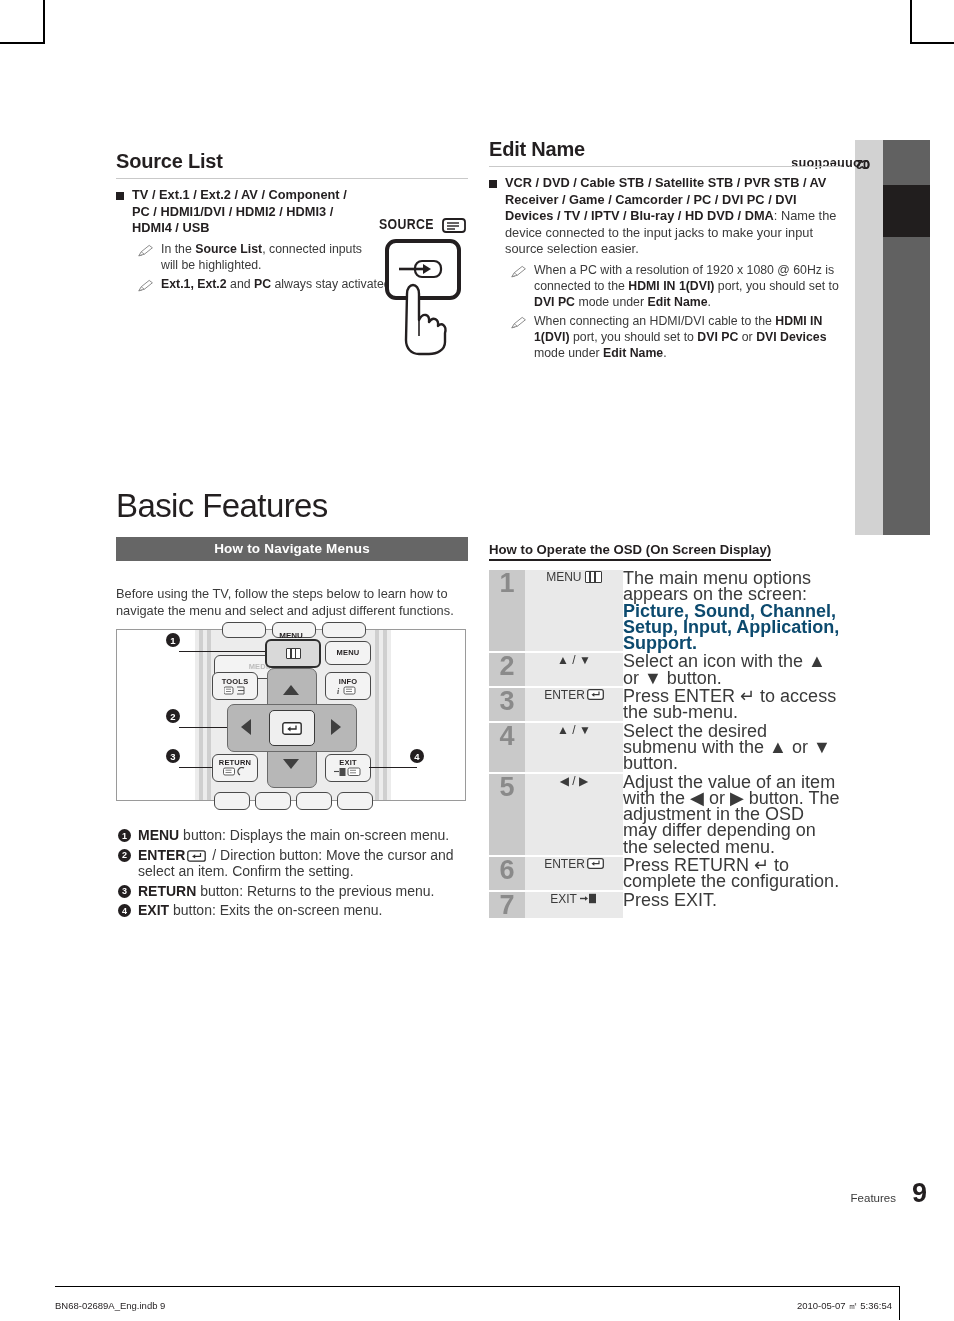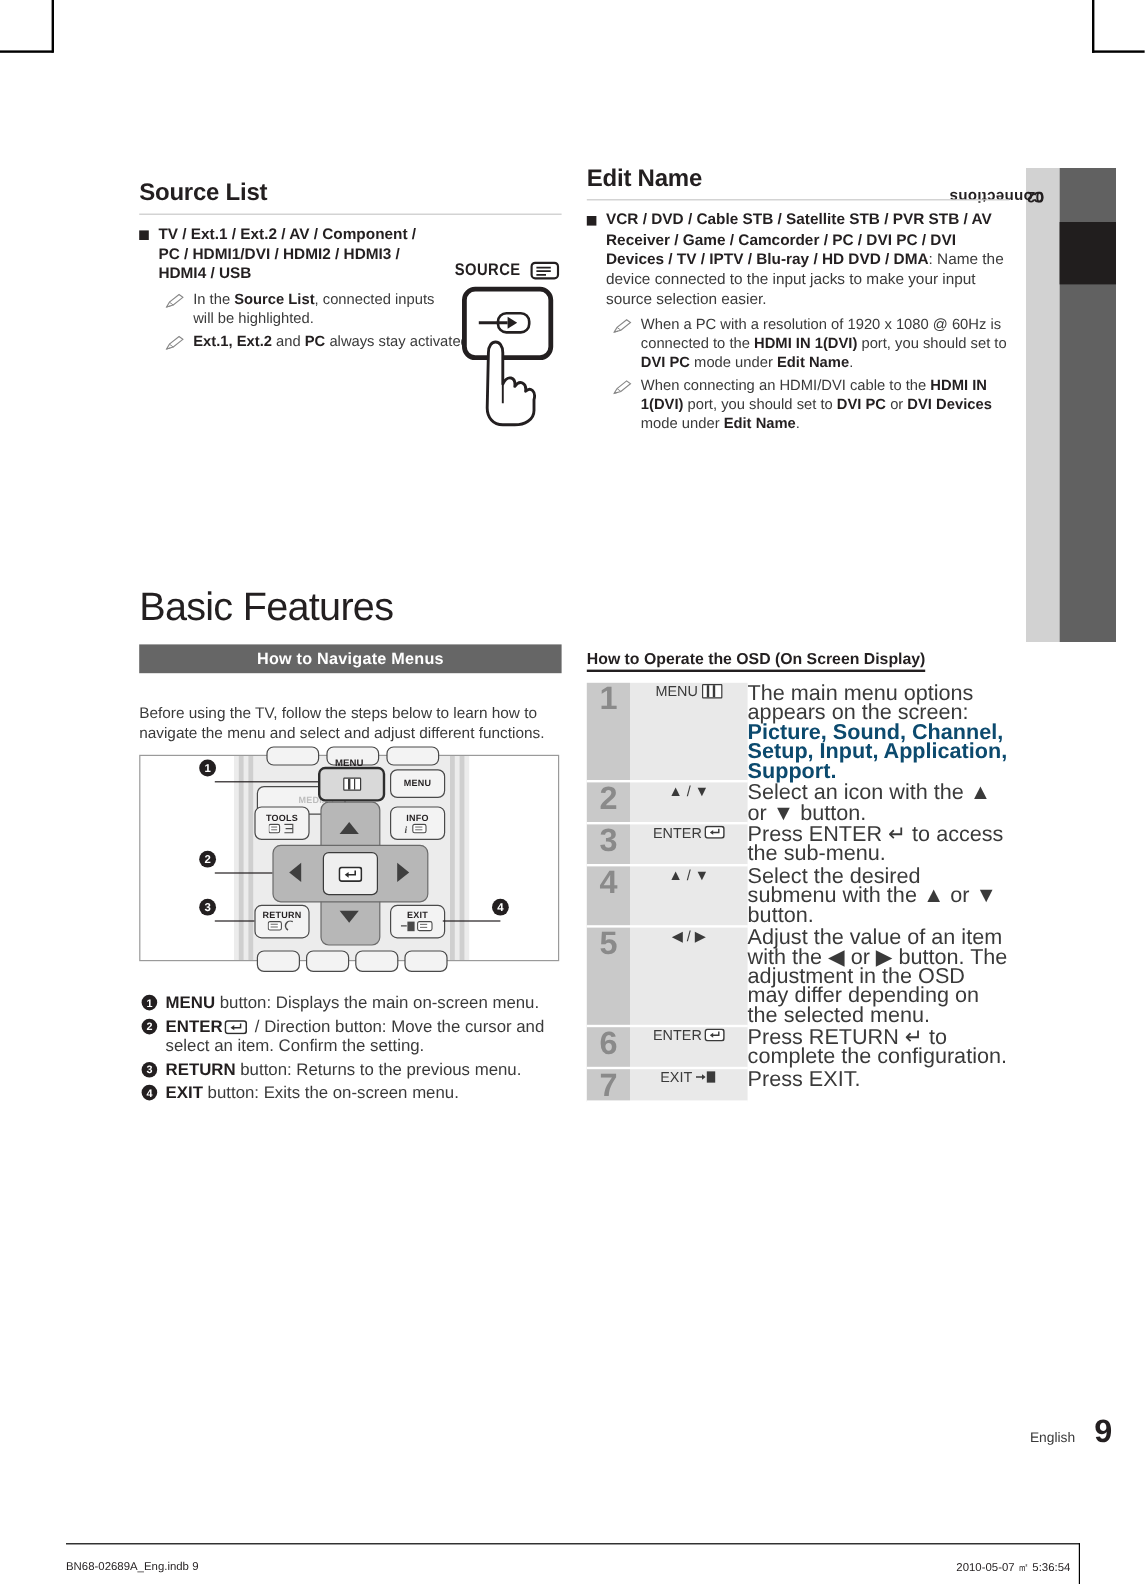--- a/index.html
+++ b/index.html
@@ -500,20 +500,20 @@
         </svg>
       </td>
       <td class="c-desc">Press EXIT.</td>
     </tr>
 
   </tbody>
     </table>
 </div>
 
 <div id="page-foot">
-  <span class="lang">English</span>
+  <span class="lang">Features</span>
   <span class="pn">9</span>
 </div>
 
 <div id="foot-rule"></div>
 <div id="foot-tick"></div>
 <div id="foot-left">BN68-02689A_Eng.indb   9</div>
 <div id="foot-right">2010-05-07   ㎡ 5:36:54</div>
 
 </body></html>

